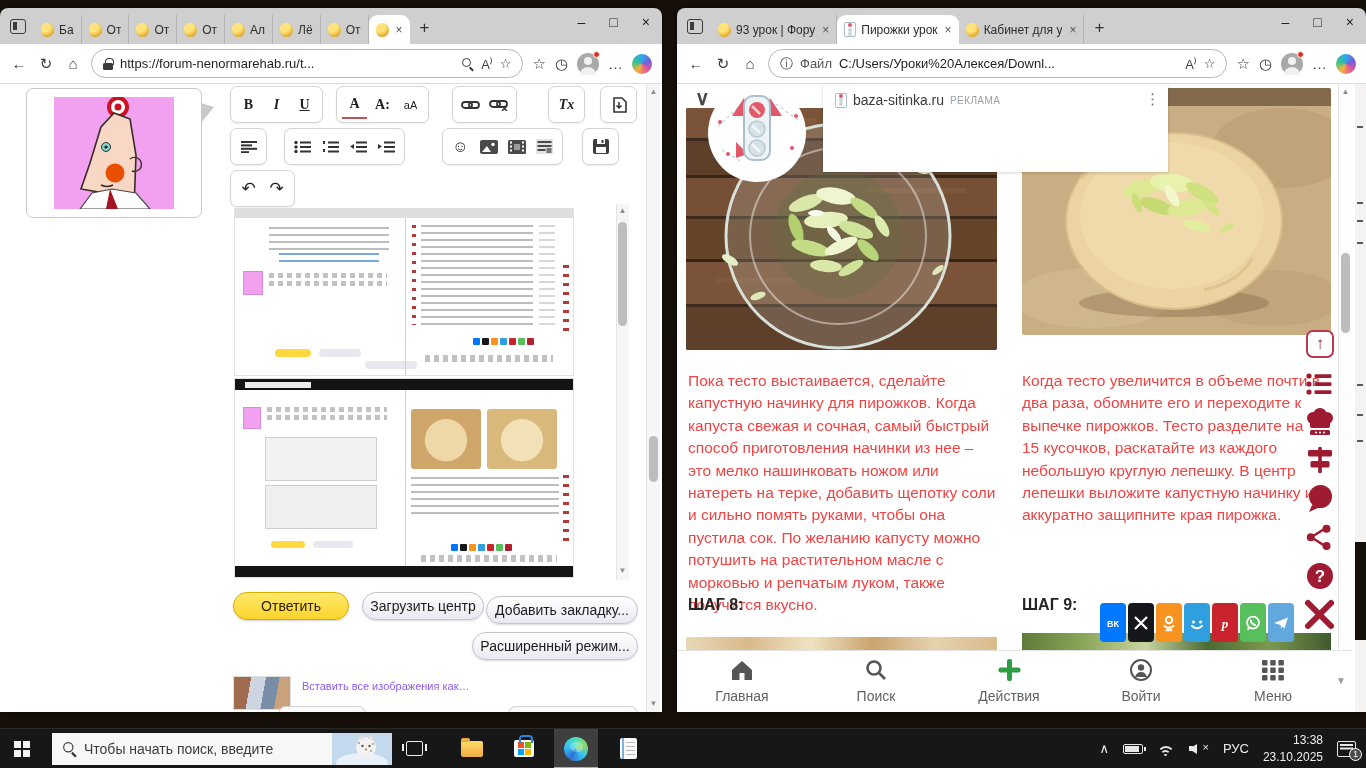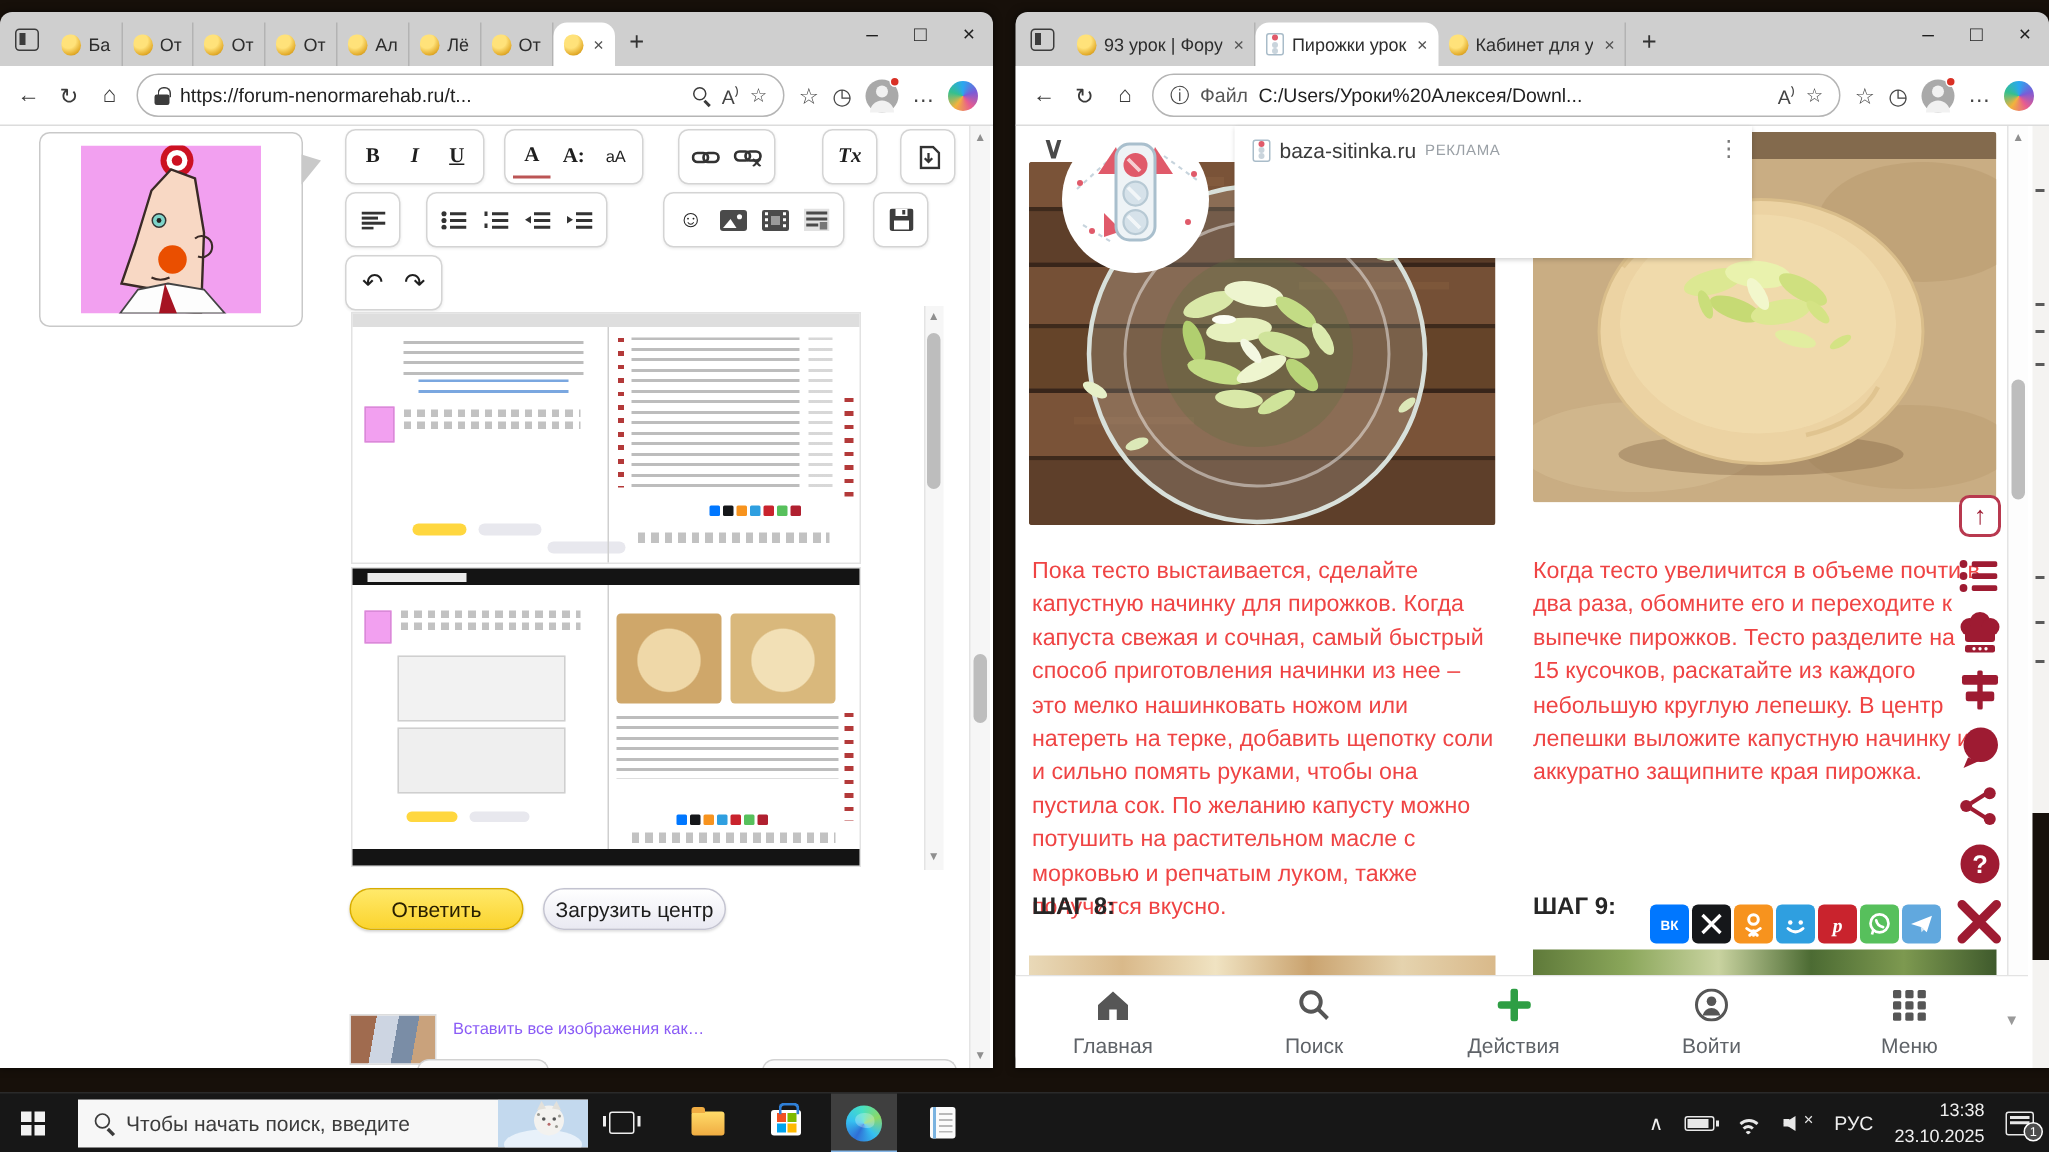--- a/index.html
+++ b/index.html
@@ -61,21 +61,21 @@
 
 .photo{position:absolute;border-radius:2px;overflow:hidden}
 .adcard{position:absolute;left:146px;top:0;width:345px;height:88px;background:#fff;box-shadow:0 1px 3px rgba(0,0,0,.18);padding:8px 12px;z-index:6}
 .adrow{display:flex;align-items:center;gap:6px;font-size:14px;color:#3b3b3b}
 .adbadge{font-size:10px;color:#9aa0a6;letter-spacing:.4px}
 .adtitle{font-size:19px;font-weight:bold;color:#171717;line-height:1.32;margin-top:5px}
 .kebab{position:absolute;right:8px;top:6px;font-size:15px;color:#777}
 .ptext{position:absolute;font-size:15.5px;line-height:22.4px;color:#ef4444}
 .steplbl{position:absolute;font-size:16px;font-weight:bold;color:#262626}
 .socrow{position:absolute;display:flex;gap:2px;z-index:7}
-.soc{width:26px;height:26px;border-radius:4px;display:flex;align-items:center;justify-content:center}
+.soc{width:26px;height:39px;border-radius:4px;display:flex;align-items:center;justify-content:center}
 .navbar{position:absolute;left:0;top:566px;width:675px;height:62px;background:#fff;border-top:1px solid #e3e3e3;border-radius:0 0 0 8px;z-index:6}
 .navitem{position:absolute;top:8px;width:90px;text-align:center}
 .navitem .lbl{display:block;font-size:14px;color:#5f6368;margin-top:3px}
 .rail{position:absolute;z-index:7}
 .upbox{width:28px;height:28px;border:2px solid #b8394f;border-radius:7px;background:#fff;color:#9e1b32;font-size:17px;font-weight:bold;display:flex;align-items:center;justify-content:center}
 .rsliver{position:absolute;left:678px;top:0;bottom:0;width:11px;background:#f4f3f1;z-index:8}
 .rsliver i{position:absolute;left:2px;width:6px;height:2px;background:#5a5a5a}
 
 #taskbar{position:absolute;left:0;bottom:0;width:1366px;height:40px;background:#171717;border-top:1px solid #2a2a2a;display:flex;align-items:center;z-index:20}
 .tbicon{width:44px;height:40px;display:flex;align-items:center;justify-content:center}
@@ -369,20 +369,22 @@
       <div class="d md" style="left:186px;top:176px;width:136px;height:7px"></div>
     </div>
 
     <div class="sbar" style="left:616px;top:120px;height:376px"></div>
     <span class="sarrow" style="left:616px;top:122px">▲</span>
     <div class="sthumb" style="left:618px;top:138px;height:104px"></div>
     <span class="sarrow" style="left:616px;top:482px">▼</span>
 
     <div class="ybtn" style="left:233px;top:508px;width:116px">Ответить</div>
     <div class="wbtn" style="left:362px;top:508px;width:122px">Загрузить центр</div>
+    <div class="wbtn" style="left:486px;top:512px;width:152px">Добавить закладку...</div>
+    <div class="wbtn" style="left:472px;top:548px;width:166px">Расширенный режим...</div>
 
     <div style="position:absolute;left:233px;top:592px;width:58px;height:34px;border:1px solid #ddd;background:linear-gradient(100deg,#a06b4f 0 28%,#cdd5e2 28% 52%,#7a8da6 52% 74%,#c9a27c 74%)"></div>
     <div style="position:absolute;left:302px;top:596px;font-size:11px;color:#8b5cf6">Вставить все изображения как…</div>
     <div class="pbtn" style="left:278px;top:622px;width:88px"></div>
     <div class="pbtn" style="left:508px;top:622px;width:130px"></div>
 
     <div class="sbar" style="left:646px;top:0;bottom:0;width:14px"></div>
     <span class="sarrow" style="left:647px;top:3px">▲</span>
     <div class="sthumb" style="left:648.5px;top:352px;height:46px"></div>
     <span class="sarrow" style="left:647px;bottom:4px">▼</span>

